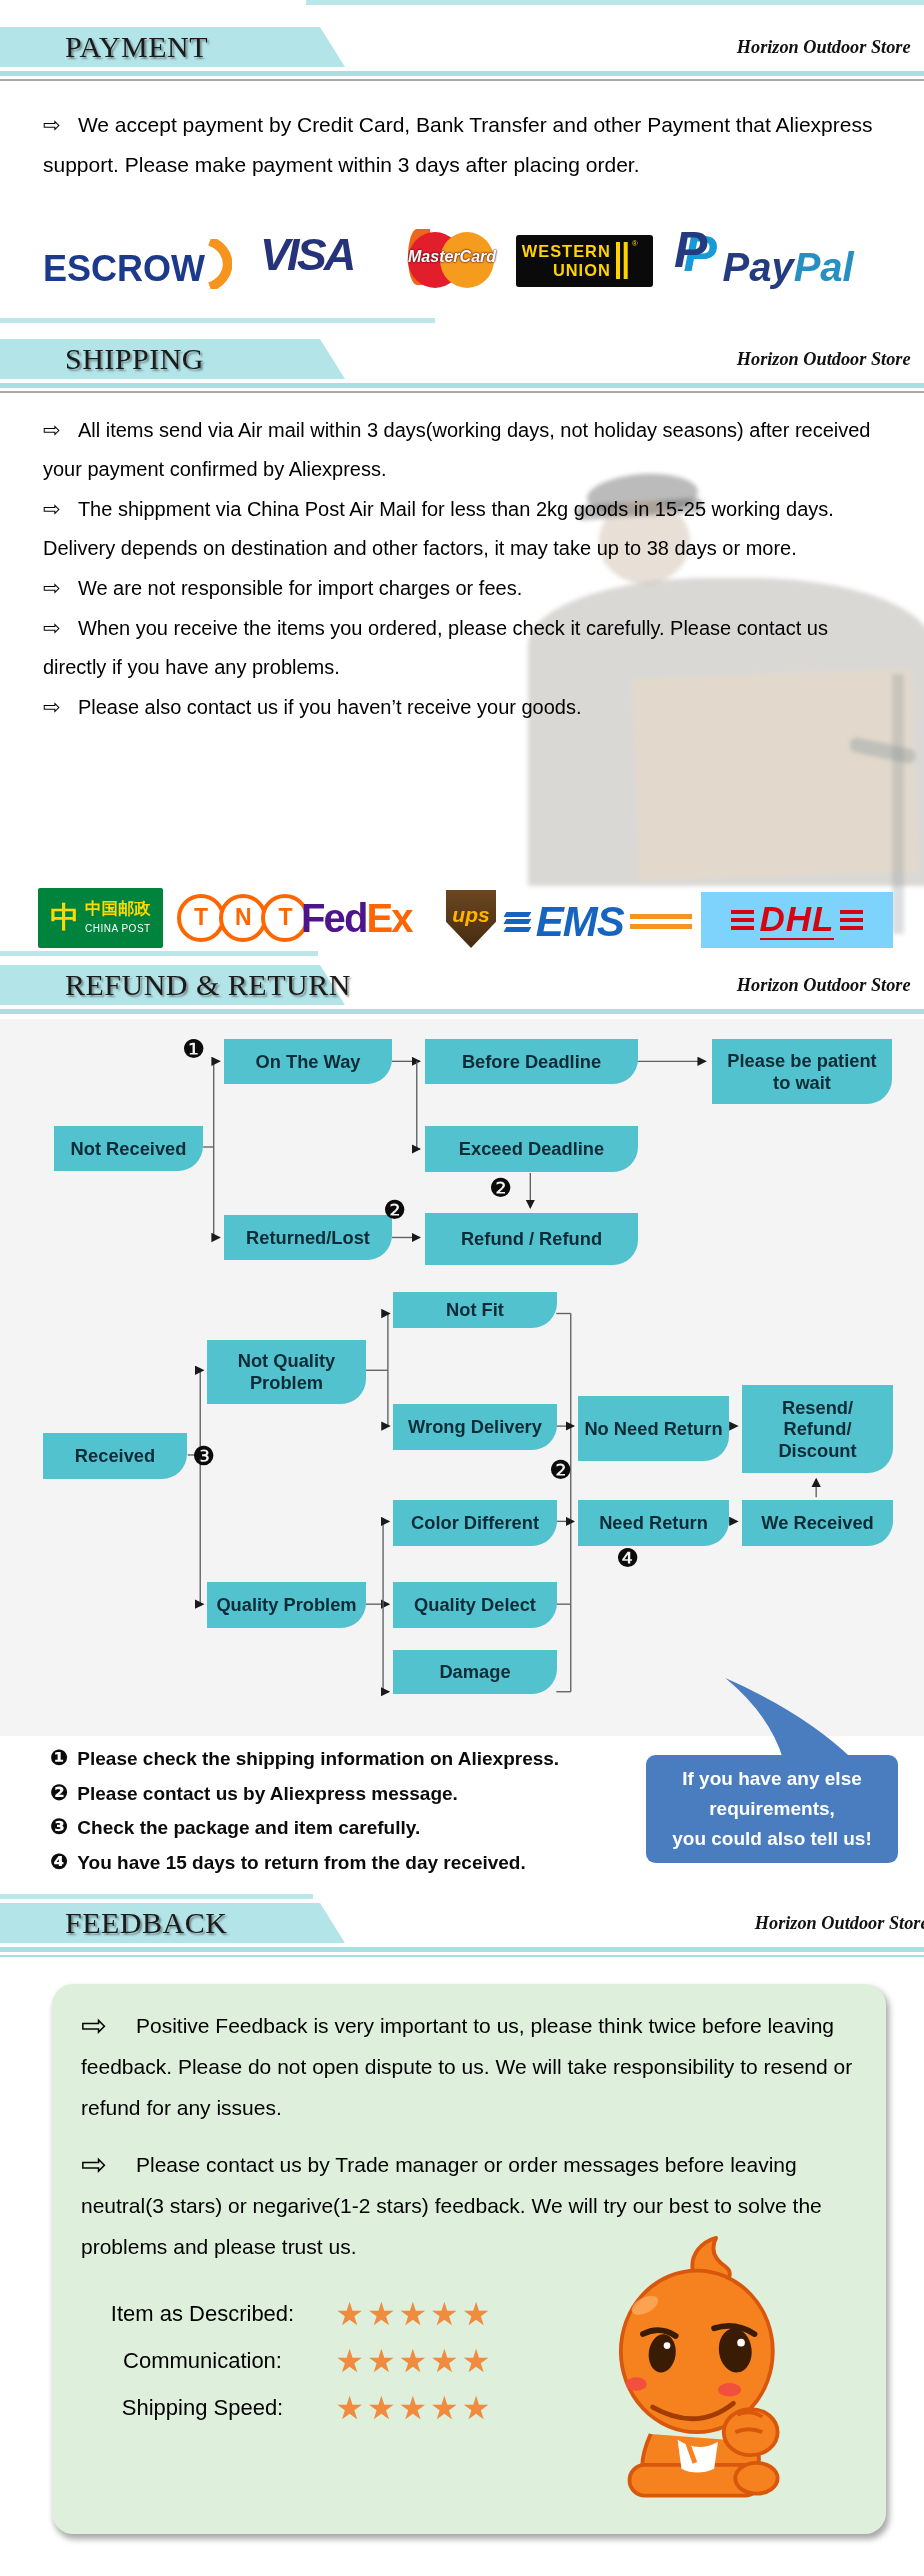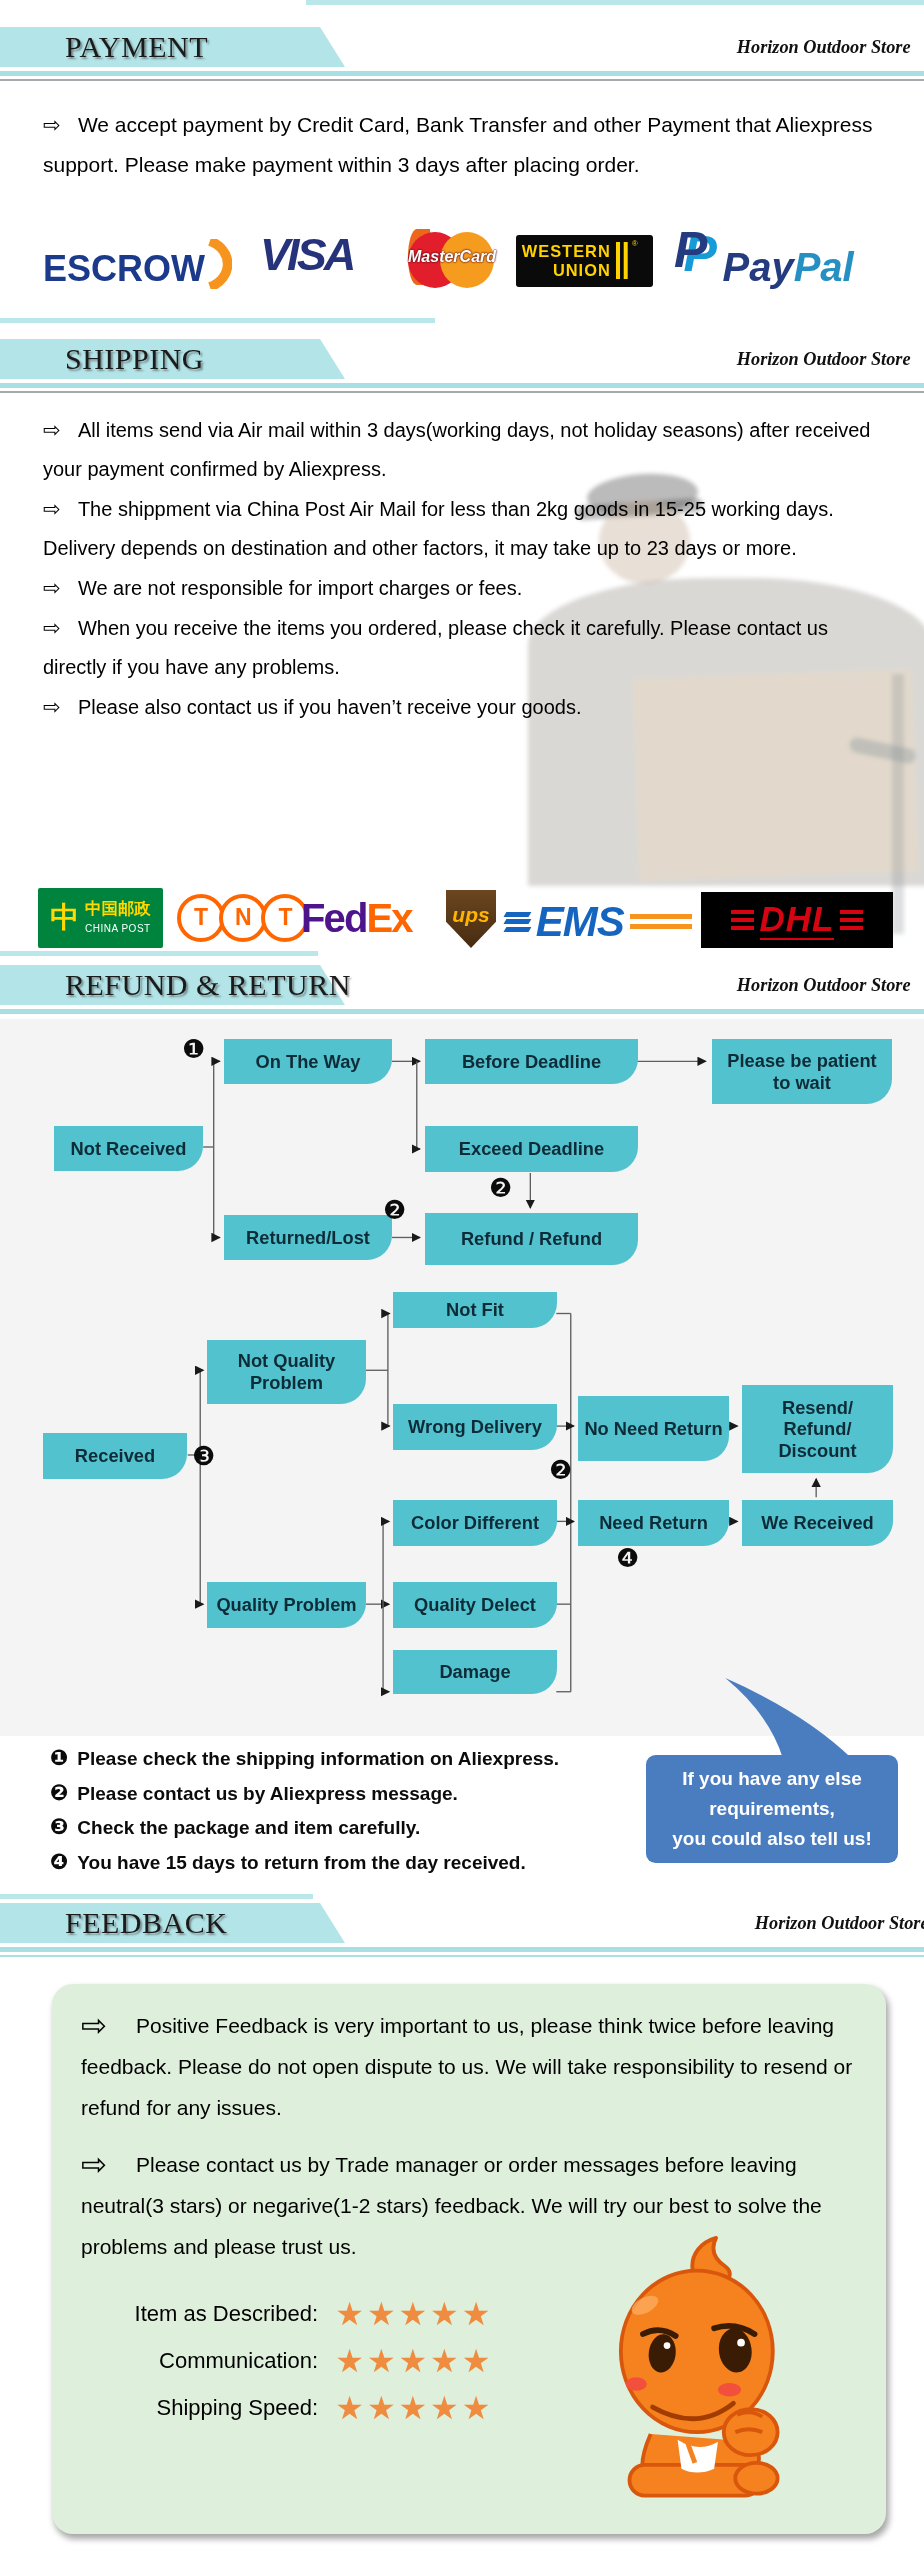--- a/index.html
+++ b/index.html
@@ -62,21 +62,21 @@
   .fedex{position:absolute;left:301px;top:7.7px;font-weight:900;font-size:40px;letter-spacing:-1.9px;}
   .fedex .fed{color:#4d148c;} .fedex .ex{color:#ff6600;}
   .ups{position:absolute;left:446px;top:1.9px;width:50px;height:58px;
        background:linear-gradient(#6b4620,#472b10);clip-path:polygon(0 0,100% 0,100% 55%,50% 100%,0 55%);
        display:flex;justify-content:center;}
   .ups span{color:#ffb500;font-style:italic;font-weight:900;font-size:21px;margin-top:13.5px;}
   .ems{position:absolute;left:505px;top:9.6px;display:flex;align-items:center;}
   .ems .speed i{display:block;width:25px;height:4.8px;background:#1565c0;margin:2.9px 0;transform:skewX(-30deg);}
   .ems .word{color:#1565c0;font-style:italic;font-weight:900;font-size:42px;letter-spacing:-1px;margin:0 5.8px;}
   .ems .tail i{display:block;width:62px;height:4.8px;background:#f7941d;margin:4.8px 0;}
-  .dhl{position:absolute;left:701px;top:3.9px;width:192px;height:56px;background:#000000;
+  .dhl{position:absolute;left:701px;top:3.9px;width:192px;height:56px;background:#7dd3fc;
        display:flex;align-items:center;justify-content:center;gap:5.8px;}
   .dhl .word{color:#d40511;font-style:italic;font-weight:900;font-size:35px;letter-spacing:1px;
        border-bottom:2.9px solid #d40511;line-height:39px;}
   .dhl .stripes i{display:block;width:23px;height:3.9px;background:#d40511;margin:3.9px 0;}
   
   .flow-bg{position:absolute;left:0;top:1019px;width:924px;height:717px;background:#f4f4f4;}
   .flow{position:absolute;left:0;top:1019px;width:924px;height:717px;}
   .node{position:absolute;background:#52c2ce;border-radius:0 0 25px 0;color:#0d2c38;
         font-weight:bold;font-size:18.3px;line-height:1.18;display:flex;align-items:center;
         justify-content:center;text-align:center;padding:0 5.8px;box-sizing:border-box;}
@@ -112,21 +112,21 @@
   .bubble-tail{position:absolute;left:708px;top:1674px;}
   
   .fb-box{position:absolute;left:52px;top:1984px;width:834px;height:550px;background:#def0dc;
           border-radius:21px;box-shadow:2.9px 4.8px 6.7px rgba(0,0,0,.35);}
   .fb-para{position:absolute;width:776px;margin:0;font-size:21px;line-height:41px;}
   .fb-para .fb-arrow{font-size:31px;margin-right:29px;vertical-align:-2.9px;}
   .fb-p1{left:81px;top:2005px;}
   .fb-p2{left:81px;top:2144px;}
   .ratings{position:absolute;left:87px;top:2290px;}
   .rating-row{display:flex;align-items:center;height:47px;}
-  .rating-row .lab{width:231px;text-align:right;font-size:22px;font-weight:500;}
+  .rating-row .lab{width:231px;text-align:center;font-size:22px;font-weight:500;}
   .rating-row .stars{margin-left:17.3px;font-size:32px;color:#ef8c3f;letter-spacing:2.9px;
         font-family:"DejaVu Sans",sans-serif;line-height:1;}
   .mascot{position:absolute;left:616px;top:2236px;}
 </style>
 </head>
 <body>
 
 <div class="page">
 
   <div class="strip" style="left:306px;top:0;width:618px;"></div>
@@ -182,21 +182,21 @@
     <div style="left:576px;top:117px;width:127px;height:13.5px;background:#4a4a4a;opacity:.38;border-radius:6.7px;transform:rotate(-4deg);"></div>
     <div style="left:599px;top:114px;width:91px;height:85px;background:#cdb9a6;opacity:.45;border-radius:50%;"></div>
     <div style="left:528px;top:193px;width:404px;height:308px;background:#7a7268;opacity:.28;border-radius:45% 45% 0 0/67px;"></div>
     <div style="left:636px;top:289px;width:279px;height:202px;background:#eadbc4;opacity:.55;transform:rotate(-2deg);"></div>
     <div style="left:892px;top:289px;width:11.6px;height:260px;background:#9aa0a4;opacity:.35;"></div>
     <div style="left:849px;top:358px;width:67px;height:15.4px;background:#8d959a;opacity:.4;border-radius:7.7px;transform:rotate(12deg);"></div>
   </div>
 
   <div class="ship-text">
     <p><span class="bullet">⇨</span><span>All items send via Air mail within 3 days(working days, not holiday seasons) after received your payment confirmed by Aliexpress.</span></p>
-    <p><span class="bullet">⇨</span><span>The shippment via China Post Air Mail for less than 2kg goods in 15-25 working days. Delivery depends on destination and other factors, it may take up to 23 days or more.</span></p>
+    <p><span class="bullet">⇨</span><span>The shippment via China Post Air Mail for less than 2kg goods in 15-25 working days. Delivery depends on destination and other factors, it may take up to 38 days or more.</span></p>
     <p><span class="bullet">⇨</span><span>We are not responsible for import charges or fees.</span></p>
     <p><span class="bullet">⇨</span><span>When you receive the items you ordered, please check it carefully. Please contact us directly if you have any problems.</span></p>
     <p><span class="bullet">⇨</span><span>Please also contact us if you haven’t receive your goods.</span></p>
   </div>
 
   <div class="courow">
     <div class="cpost">
       <span class="emblem">中</span>
       <span><span class="cn">中国邮政</span><br><span class="en">CHINA POST</span></span>
     </div>

